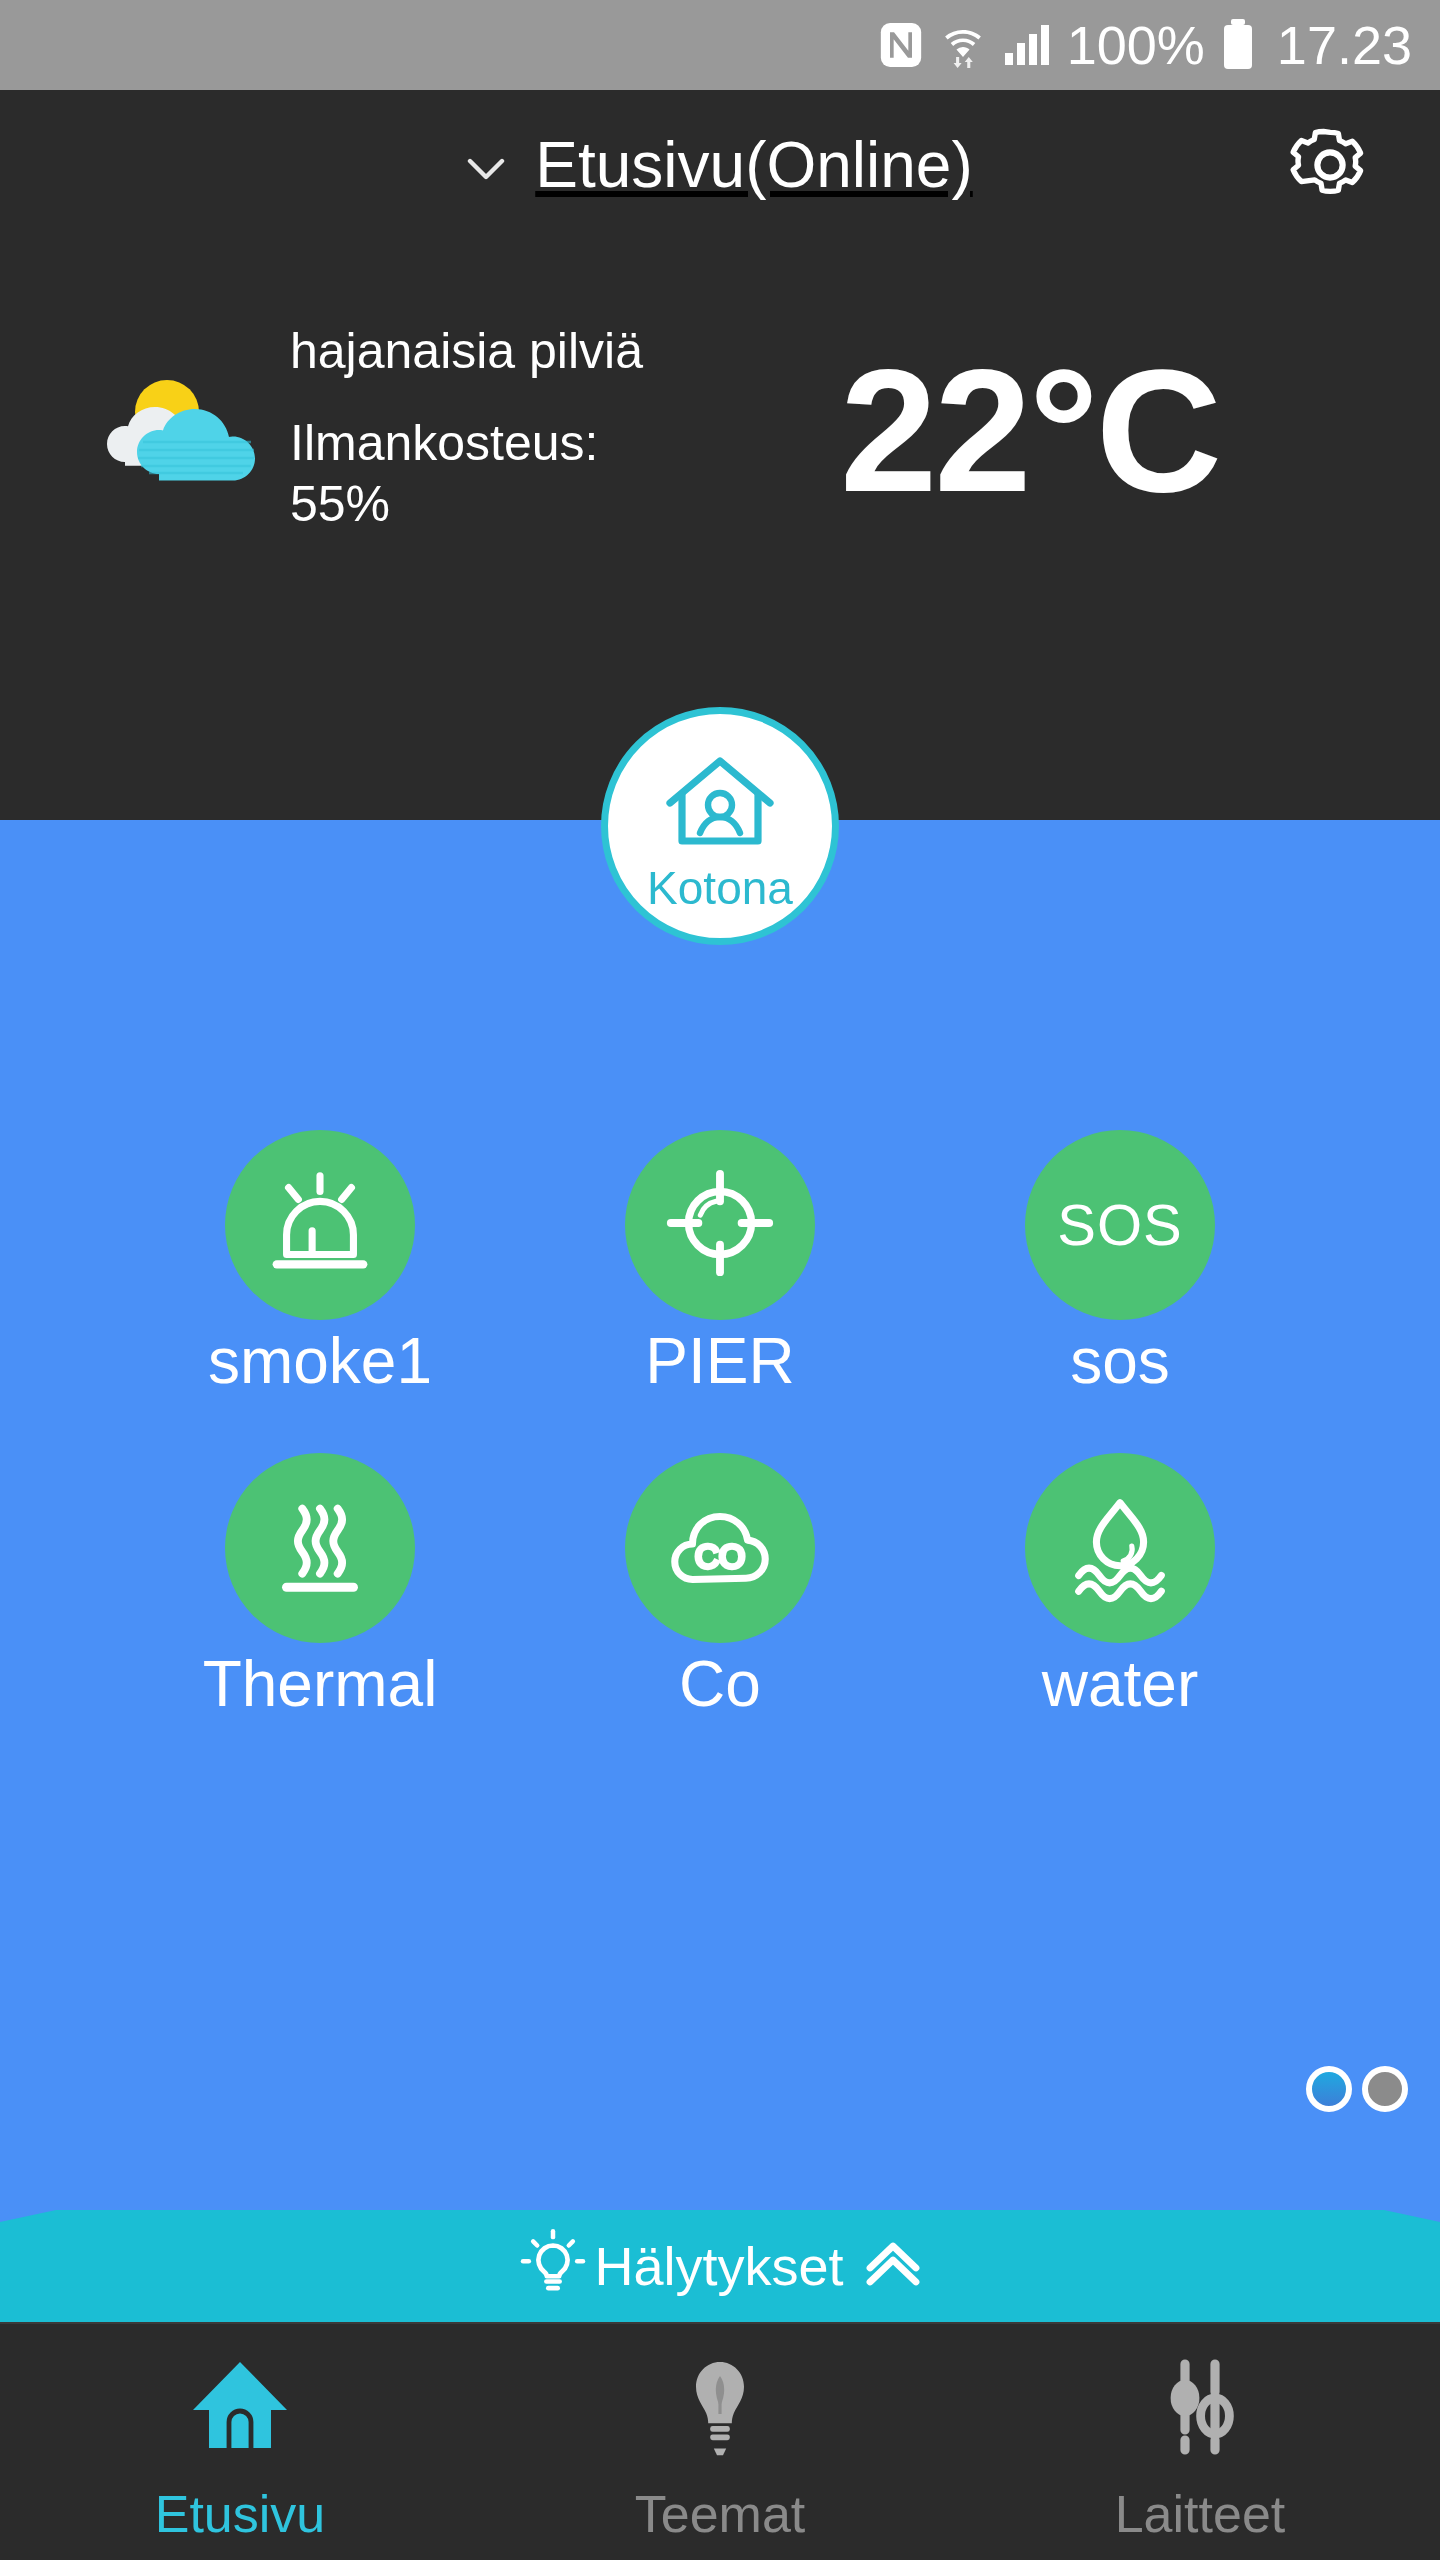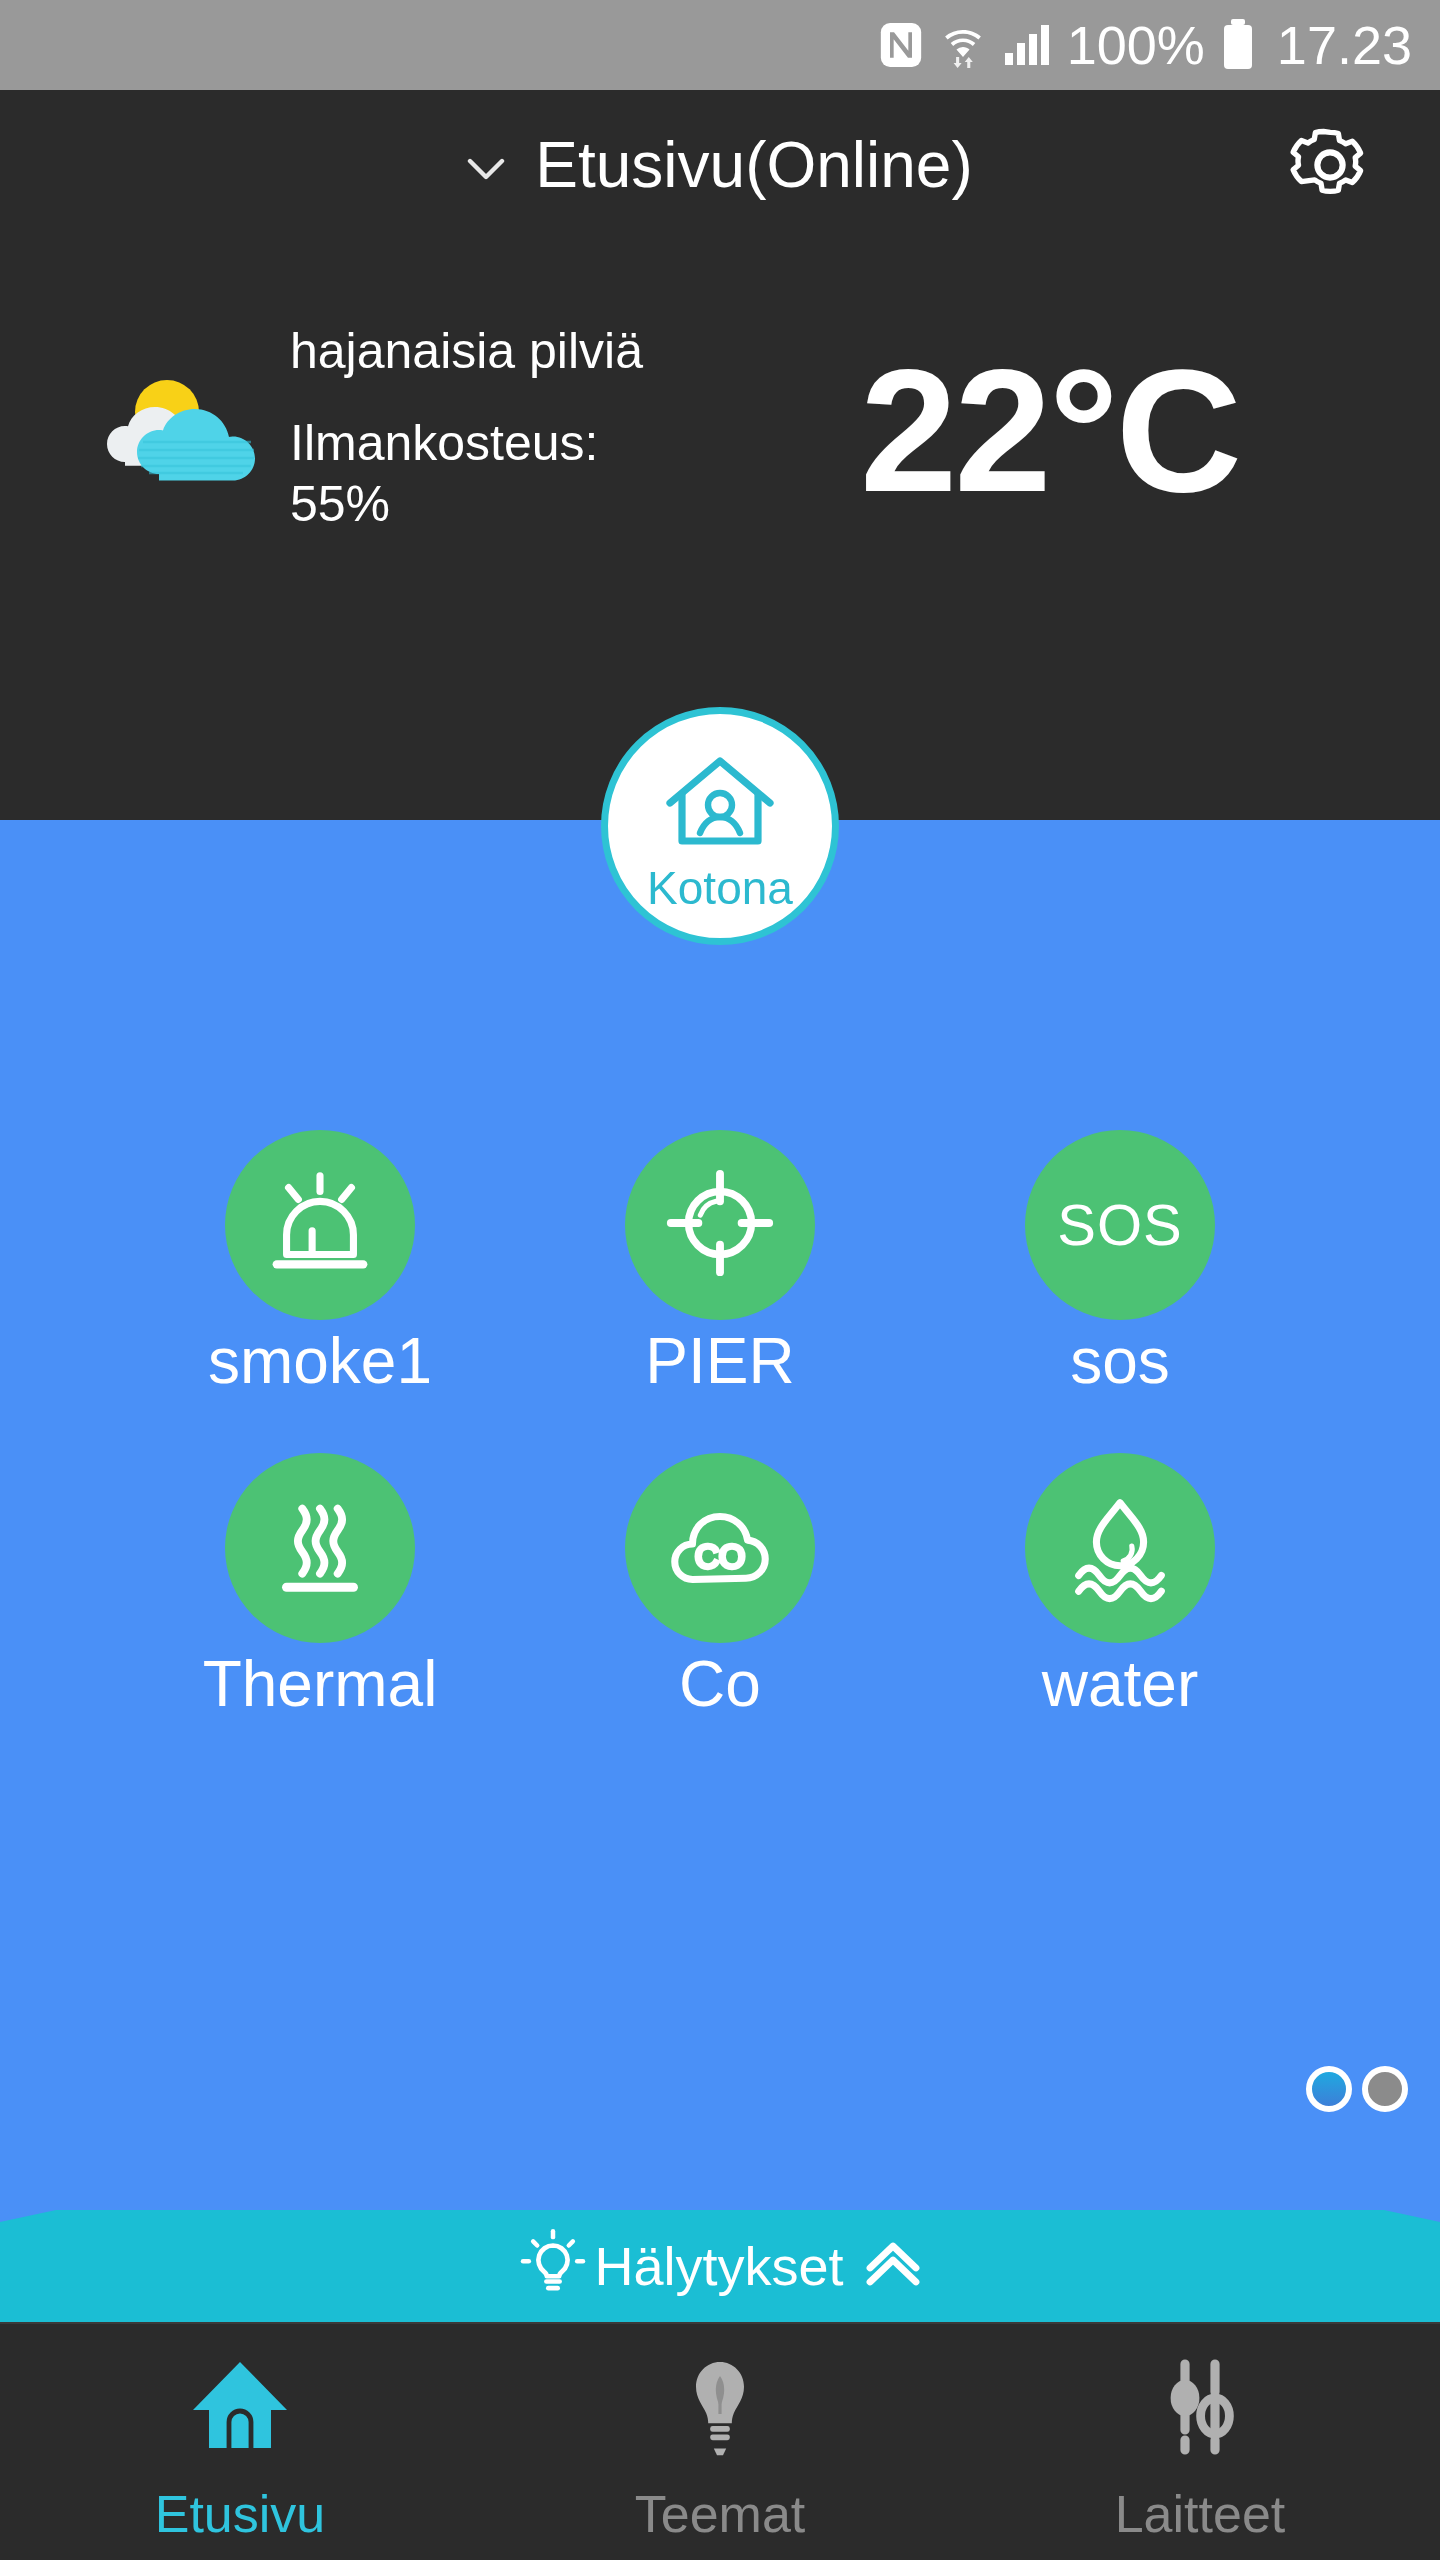--- a/index.html
+++ b/index.html
@@ -56,20 +56,21 @@
     position: relative;
     box-sizing: border-box;
   }
   .header-center {
     position: absolute;
     left: 0; right: 0;
     display: flex;
     align-items: center;
     justify-content: center;
     gap: 30px;
+    text-decoration: underline;
   }
   .header-chev { display: flex; align-items: center; margin-top: 8px; }
   .header-title {
     color: #ffffff;
     font-size: 64px;
     font-weight: 400;
     line-height: 1;
     white-space: nowrap;
   }
   .header-gear {
@@ -106,21 +107,21 @@
     white-space: nowrap;
   }
   .weather-hum {
     color: #ffffff;
     font-size: 50px;
     line-height: 1.22;
     max-width: 380px;
   }
   .weather-temp {
     position: absolute;
-    left: 860px;
+    left: 840px;
     top: 50%;
     transform: translateY(-50%);
     color: #ffffff;
     font-size: 175px;
     font-weight: bold;
     line-height: 1;
     letter-spacing: -3px;
   }
 
   

